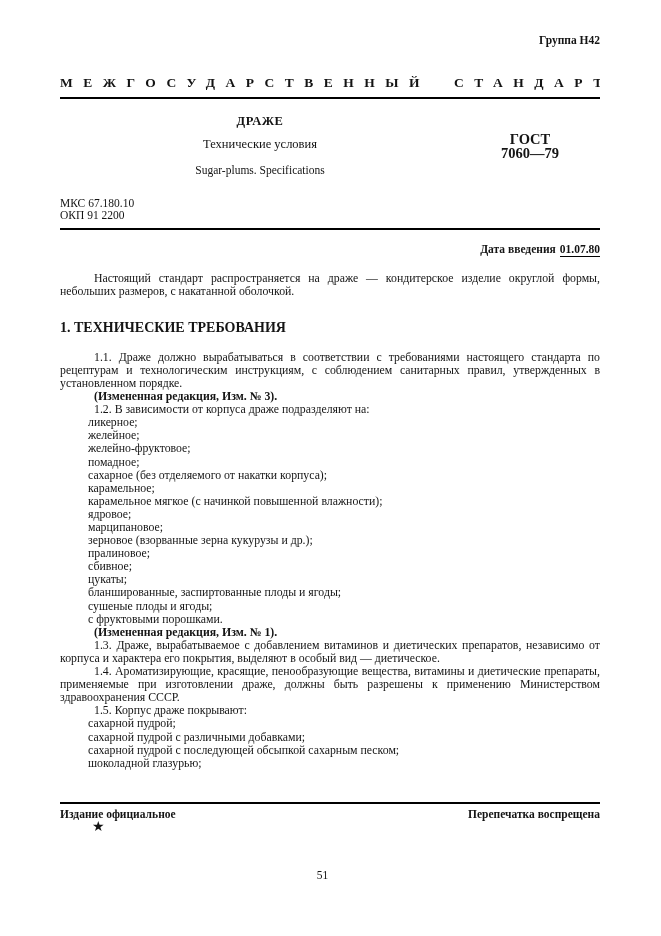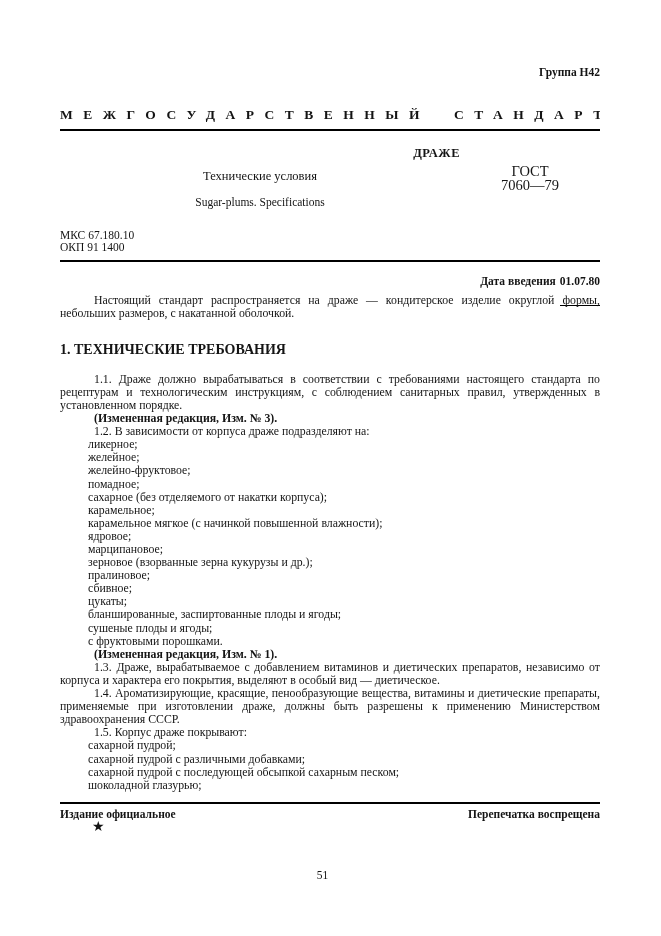--- a/index.html
+++ b/index.html
@@ -12,75 +12,75 @@
     background: #ffffff;
     color: #141414;
     font-family: "Liberation Serif", "DejaVu Serif", serif;
     font-size: 11.8px;
     line-height: 13.1px;
     overflow: hidden;
   }
   .content { padding: 0 61px 0 60px; }
 
   .group-label {
-    margin-top: 66px;
+    margin-top: 34px;
     text-align: right;
     font-weight: bold;
     font-size: 11.5px;
     line-height: 12px;
   }
   .masthead {
     margin-top: 29px;
     font-weight: bold;
     font-size: 13.5px;
     line-height: 15px;
     letter-spacing: 10.5px;
     word-spacing: 10px;
     white-space: nowrap;
     overflow: hidden;
     padding-bottom: 7px;
     border-bottom: 2.5px solid #000;
   }
   .title-block { display: flex; margin-top: 16px; }
   .title-left { flex: 1 1 auto; text-align: center; }
-  .doc-title { font-weight: bold; font-size: 12.5px; line-height: 13px; letter-spacing: 0.5px; text-align: right; }
+  .doc-title { font-weight: bold; font-size: 12.5px; line-height: 13px; letter-spacing: 0.5px; }
   .doc-subtitle { margin-top: 10px; font-weight: normal; font-size: 12.5px; line-height: 13px; }
   .doc-subtitle-en { margin-top: 13px; font-size: 11.5px; line-height: 12px; }
   .gost-box {
     flex: 0 0 140px;
     text-align: center;
     margin-top: 18px;
-    font-weight: normal;
+    font-weight: bold;
     font-size: 14.5px;
     line-height: 13.5px;
   }
   .codes {
     margin-top: 22px;
     font-size: 11.5px;
     line-height: 11.8px;
     padding-bottom: 6px;
     border-bottom: 2.5px solid #000;
   }
   .date-line {
     margin-top: 13px;
     text-align: right;
     font-weight: bold;
     font-size: 11.5px;
     line-height: 12px;
   }
   .date-value {
     margin-left: 4px;
     border-bottom: 1.8px solid #000;
-    padding-bottom: 18px;
+    padding-bottom: 1px;
   }
   .para {
     text-align: justify;
     text-indent: 34px;
   }
-  .intro-para { margin-top: 7px; }
+  .intro-para { margin-top: 17px; }
   .section-heading {
     margin-top: 23px;
     margin-bottom: 17px;
     font-weight: bold;
     font-size: 14px;
     line-height: 13px;
   }
   .bold { font-weight: bold; }
   .list-line { padding-left: 28px; }
 
@@ -132,21 +132,21 @@
         <div class="doc-subtitle-en">Sugar-plums. Specifications</div>
       </div>
       <div class="gost-box">
         <div>ГОСТ</div>
         <div>7060—79</div>
       </div>
     </div>
 
     <div class="codes">
       <div>МКС 67.180.10</div>
-      <div>ОКП 91 1400</div>
+      <div>ОКП 91 2200</div>
     </div>
 
     <div class="date-line">
       <span>Дата введения</span><span class="date-value">01.07.80</span>
     </div>
 
     <p class="para intro-para">Настоящий стандарт распространяется на драже — кондитерское изделие округлой формы, небольших размеров, с накатанной оболочкой.</p>
 
     <div class="section-heading">1. ТЕХНИЧЕСКИЕ ТРЕБОВАНИЯ</div>
 

